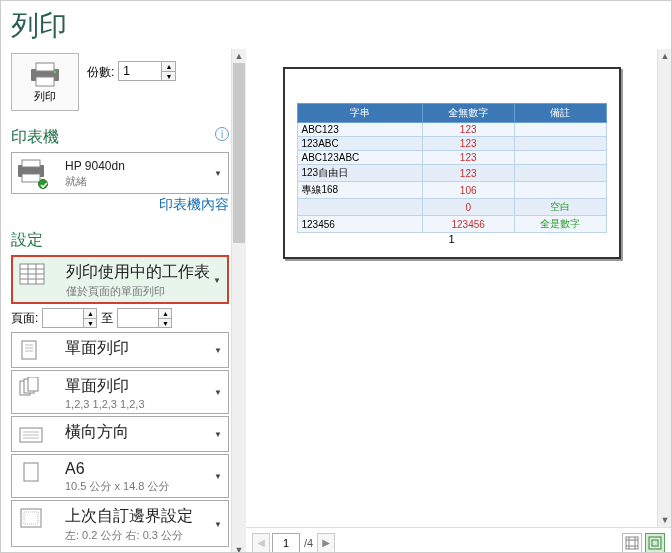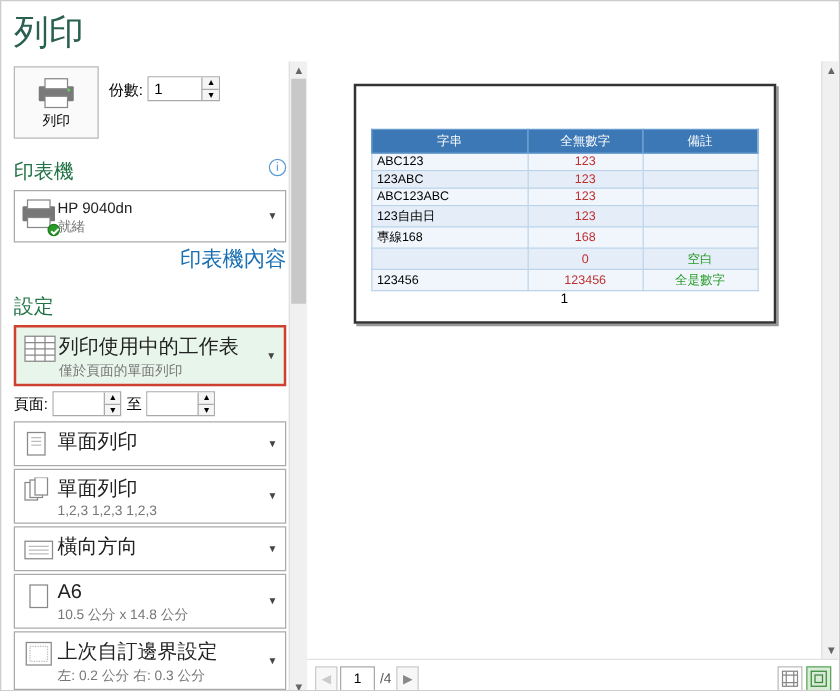--- a/index.html
+++ b/index.html
@@ -18,28 +18,28 @@
 .print-btn .lbl { font-size: 11px; }
 .copies-row { display: flex; align-items: flex-end; gap: 4px; padding-top: 8px; }
 .copies-row .lbl { font-size: 12px; }
 .spinner { display: flex; align-items: center; border: 1px solid #aaa; height: 20px; background: #fff; }
 .spinner input { border: none; width: 42px; height: 18px; padding: 0 4px; font-size: 12px; outline: none; }
 .spinner .spins { display: flex; flex-direction: column; }
 .spinner .spins button { width: 14px; height: 9px; border: none; border-left: 1px solid #aaa; background: #f5f5f5; font-size: 7px; line-height: 7px; cursor: pointer; padding: 0; }
 .spinner:first-of-type .spins button + button { border-top: 1px solid #aaa; }
 .section-head { color: #217346; font-size: 16px; margin-top: 16px; margin-bottom: 4px; display: flex; justify-content: space-between; }
 .section-head .info { width: 14px; height: 14px; border: 1px solid #5a9bd5; border-radius: 50%; color: #5a9bd5; font-size: 10px; display: flex; align-items: center; justify-content: center; cursor: pointer; }
-.dropdown { border: 1px solid #aaa; background: #fff; display: flex; align-items: flex-start; padding: 3px 4px; gap: 0; cursor: pointer; margin-bottom: 2px; position: relative; }
+.dropdown { border: 1px solid #aaa; background: #fff; display: flex; align-items: flex-start; padding: 3px 4px; gap: 19px; cursor: pointer; margin-bottom: 2px; position: relative; }
 .dropdown .icon { width: 30px; height: 28px; display: flex; align-items: center; justify-content: center; flex-shrink: 0; }
 .dropdown .texts { flex: 1; display: flex; flex-direction: column; gap: 1px; padding-top: 2px; }
 .dropdown .title { font-size: 16px; color: #222; }
 .dropdown .sub { font-size: 11px; color: #777; }
 .dropdown .caret { position: absolute; right: 6px; top: 50%; transform: translateY(-50%); font-size: 8px; color: #444; }
 .dropdown.highlighted { border: 2px solid #d04030; background: #e8f5eb; }
-.link-right { text-align: right; font-size: 17px; color: #1a6fb3; margin: 2px 0 2px 0; cursor: pointer; }
+.link-right { text-align: right; font-size: 14px; color: #1a6fb3; margin: 2px 0 2px 0; cursor: pointer; }
 .page-range { display: flex; align-items: center; gap: 4px; margin: 4px 0; }
 .page-range .lbl { font-size: 12px; }
 .small-spin { display: flex; border: 1px solid #aaa; height: 20px; background: #fff; }
 .small-spin input { width: 40px; border: none; outline: none; padding: 0 3px; font-size: 12px; }
 .small-spin .spins { display: flex; flex-direction: column; }
 .small-spin .spins button { width: 13px; height: 9px; border: none; border-left: 1px solid #aaa; background: #f5f5f5; font-size: 7px; line-height: 7px; cursor: pointer; padding:0; }
 .small-spin .spins button + button { border-top: 1px solid #aaa; }
 .printer-icon svg { width: 30px; height: 24px; }
 .green-dot { width: 10px; height: 10px; border-radius: 50%; background: #2a9a2a; border: 1px solid #1a7a1a; position: absolute; left: 22px; top: 22px; }
 .dropdown.printer { padding: 4px 4px; }
@@ -271,21 +271,21 @@
                 <td class="c2">123</td>
                 <td class="c3"></td>
               </tr>
               <tr>
                 <td>123自由日</td>
                 <td class="c2">123</td>
                 <td class="c3"></td>
               </tr>
               <tr>
                 <td>專線168</td>
-                <td class="c2">168</td>
+                <td class="c2">106</td>
                 <td class="c3"></td>
               </tr>
               <tr>
                 <td></td>
                 <td class="c2">0</td>
                 <td class="c3">空白</td>
               </tr>
               <tr>
                 <td>123456</td>
                 <td class="c2">123456</td>

